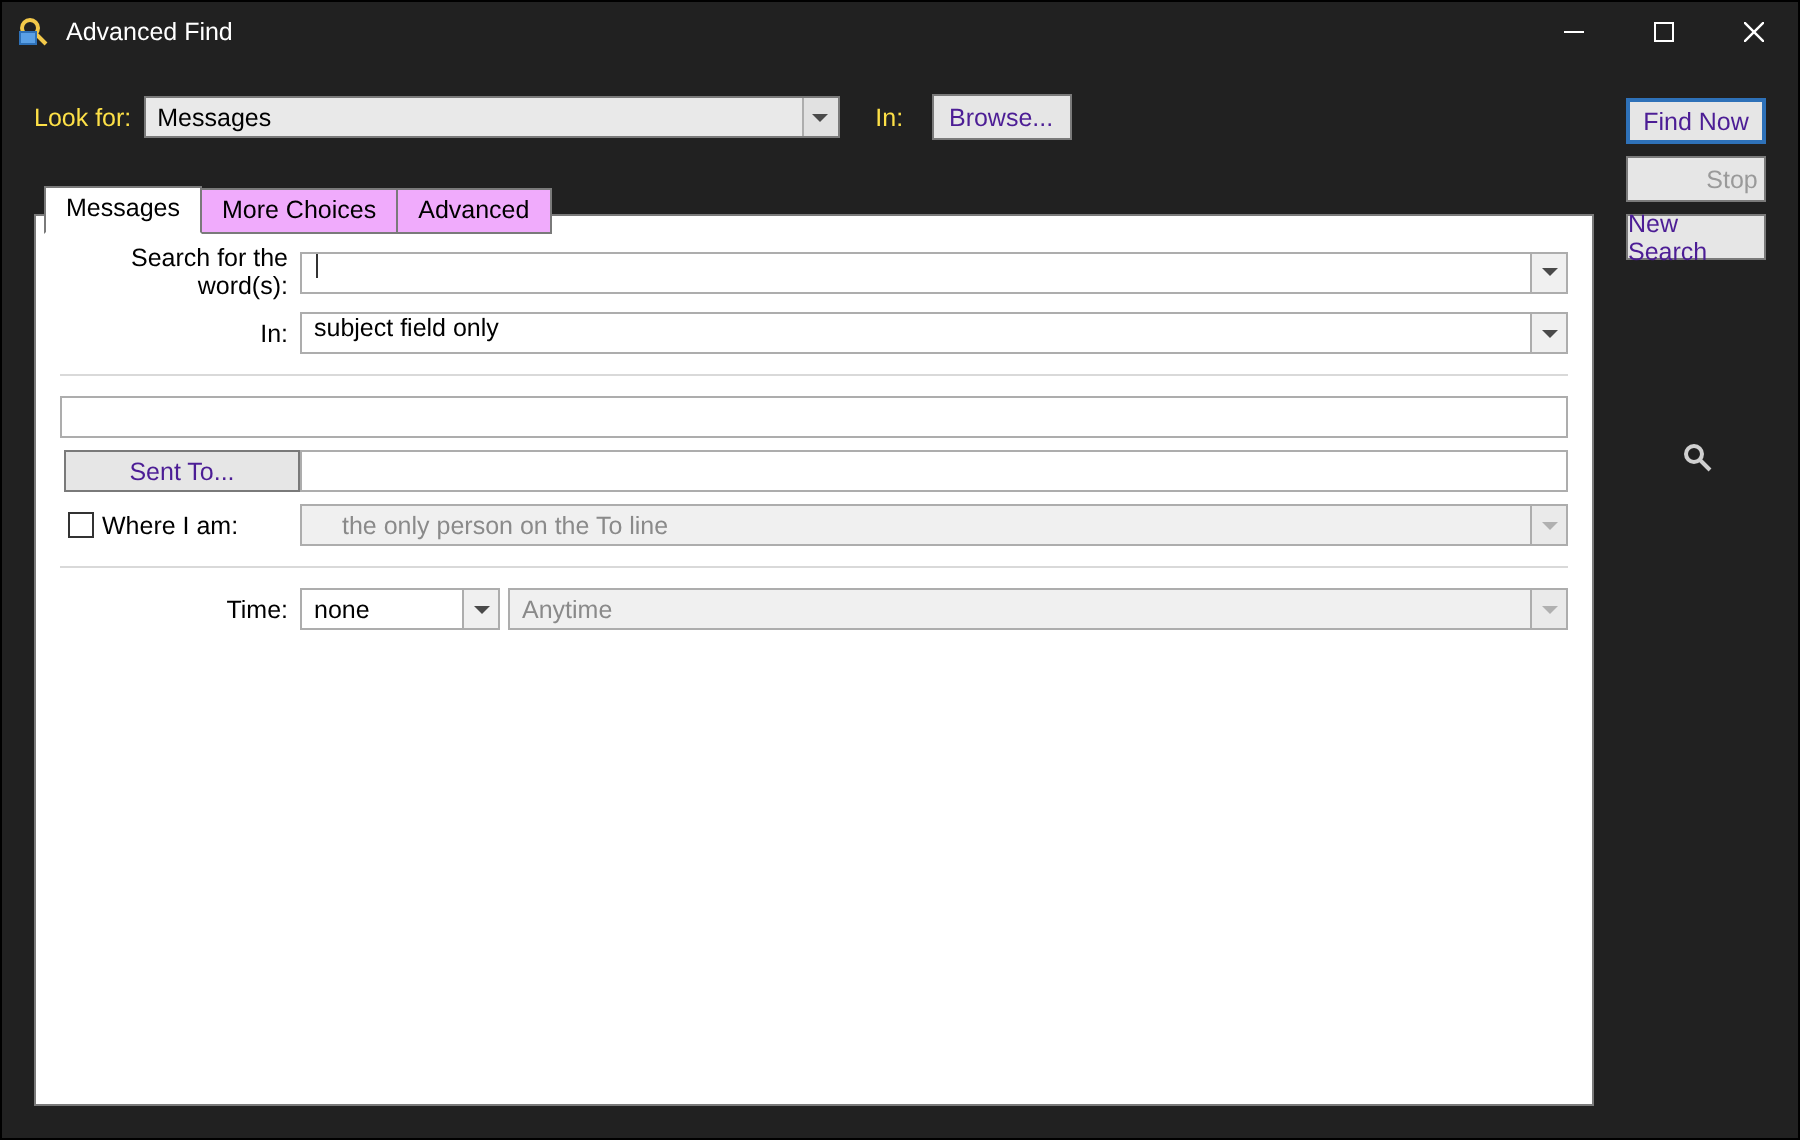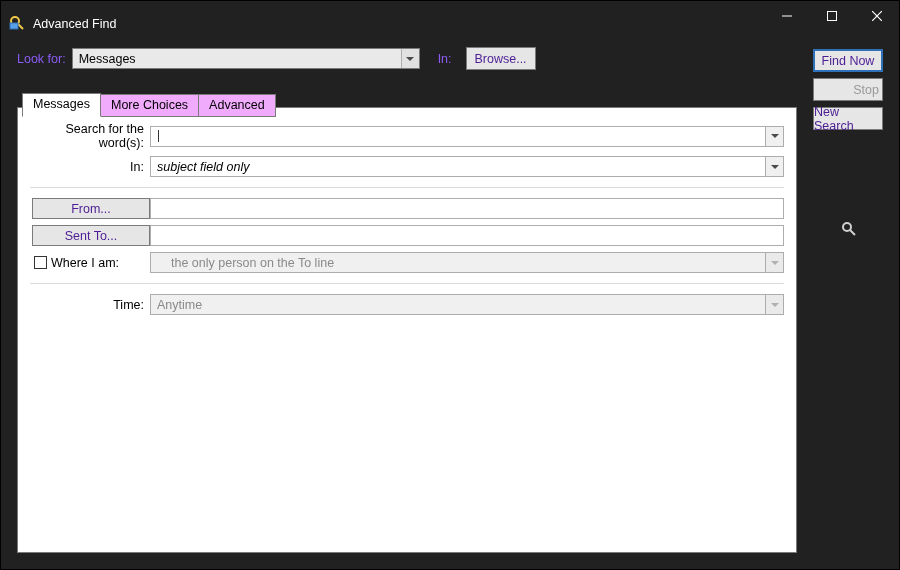--- a/index.html
+++ b/index.html
@@ -2,29 +2,29 @@
 <html><head>
 <meta charset="utf-8">
 <style>
   * { box-sizing: border-box; font-family: "Segoe UI", Tahoma, sans-serif; }
   html, body { margin:0; padding:0; background:#000; }
   .window {
     width:900px; height:570px; background:#212121; position:relative;
     border:1px solid #000;
   }
   .titlebar {
-    height:30px; background:#212121; display:flex; align-items:flex-end;
+    height:30px; background:#212121; display:flex; align-items:center;
     color:#fff; font-size:12.5px; padding-left:8px;
   }
   .titlebar .icon { width:16px; height:16px; margin-right:8px; display:flex; align-items:center; justify-content:center;}
   .win-controls { margin-left:auto; display:flex; height:30px; }
   .win-btn { width:45px; display:flex; align-items:center; justify-content:center; color:#fff; font-size:13px; }
   .content { position:absolute; top:30px; left:0; right:0; bottom:0; padding:16px 16px 16px 16px;}
   .toprow { display:flex; align-items:center; gap:6px; margin-bottom:12px;}
-  .toprow-label { color:#8b5cf6; font-size:12.5px; white-space:nowrap;}
+  .toprow-label { color:#fde047; font-size:12.5px; white-space:nowrap;}
   .combo, .textbox {
     background:#e9e9e9; border:1px solid #7a7a7a; height:21px; font-size:12.5px;
     display:flex; align-items:center; padding:0 6px; position:relative;
   }
   .combo.light { background:#fff; border:1px solid #adadad;}
   .combo .arrow {
     position:absolute; right:0; top:0; width:18px; height:100%;
     display:flex; align-items:center; justify-content:center;
     background:#f0f0f0; border-left:1px solid #adadad;
   }
@@ -45,21 +45,21 @@
     background:#fff; border:1px solid #7a7a7a; border-bottom:none;
     padding:3px 10px 4px 10px; font-size:12.5px; color:#000; position:relative;
   }
   .tab.active { background:#fff; z-index:3; top:0; border-bottom:1px solid #fff; margin-bottom:-1px;}
   .tab.inactive { background:#f0abfc; border-bottom:1px solid #7a7a7a; top:1px;}
   .tab + .tab { margin-left:-1px; }
   .form { position:absolute; inset:0; padding:14px 12px; font-size:12.5px; color:#000;}
   .row { display:flex; align-items:center; margin-bottom:6px; }
   .row .lbl { width:120px; text-align:right; padding-right:6px;}
   .row .field { flex:1; }
-  .input-white { background:#fff; border:1px solid #adadad; height:21px; width:100%; display:flex; align-items:center; padding:0 6px; position:relative;font-style:italic;}
+  .input-white { background:#fff; border:1px solid #adadad; height:21px; width:100%; display:flex; align-items:flex-start; padding:0 6px; position:relative;}
   .input-white .arrow { position:absolute; right:0; top:0; width:18px; height:100%; background:#f0f0f0; border-left:1px solid #adadad; display:flex; align-items:center; justify-content:center;}
   .hr { height:0; border-top:1px solid #d9d9d9; margin:10px 0 10px 0;}
   .smallbtn { width:118px; justify-content:center; height:21px;}
   .combo.disabled { background:#f0f0f0; color:#8a8a8a;}
   .chk { width:13px; height:13px; border:1px solid #333; background:#fff; margin-right:4px; display:inline-block;}
   .caret-down { width:0;height:0;border-left:4px solid transparent;border-right:4px solid transparent;border-top:4px solid #4a4a4a;}
   .magnify { position:absolute; right:42px; top:220px; }
   .magnify svg { width:16px; height:16px;}
   .cursor-line { width:0; height:12px; border-left:1px solid #333; margin-left:1px;}
 </style>
@@ -143,25 +143,20 @@
               <span class="arrow">
                   <span class="caret-down"></span>
                 </span>
             </div>
           </div>
         </div>
 
         <div class="hr"></div>
 
         <div class="row">
-          <div style="width:120px; display:flex; justify-content:flex-start; padding-left:2px;">
-            <div class="btn smallbtn">
-                <span>From...</span>
-              </div>
-          </div>
           <div class="field">
             <div class="input-white" style="height:21px;">
               <span></span>
             </div>
           </div>
         </div>
 
         <div class="row">
           <div style="width:120px; display:flex; justify-content:flex-start; padding-left:2px;">
             <div class="btn smallbtn">
@@ -188,20 +183,26 @@
                 </span>
             </div>
           </div>
         </div>
 
         <div class="hr"></div>
 
         <div class="row">
           <div class="lbl" style="width:120px;">Time:</div>
           <div class="field" style="display:flex; gap:4px;">
+            <div class="combo light" style="width:100px; position:relative;">
+              <span>none</span>
+              <span class="arrow">
+                  <span class="caret-down"></span>
+                </span>
+            </div>
             <div class="combo light disabled" style="flex:1; position:relative;">
               <span>Anytime</span>
               <span class="arrow" style="background:#eaeaea;">
                   <span class="caret-down" style="border-top-color:#b0b0b0;"></span>
                 </span>
             </div>
           </div>
         </div>
 
       </div>

